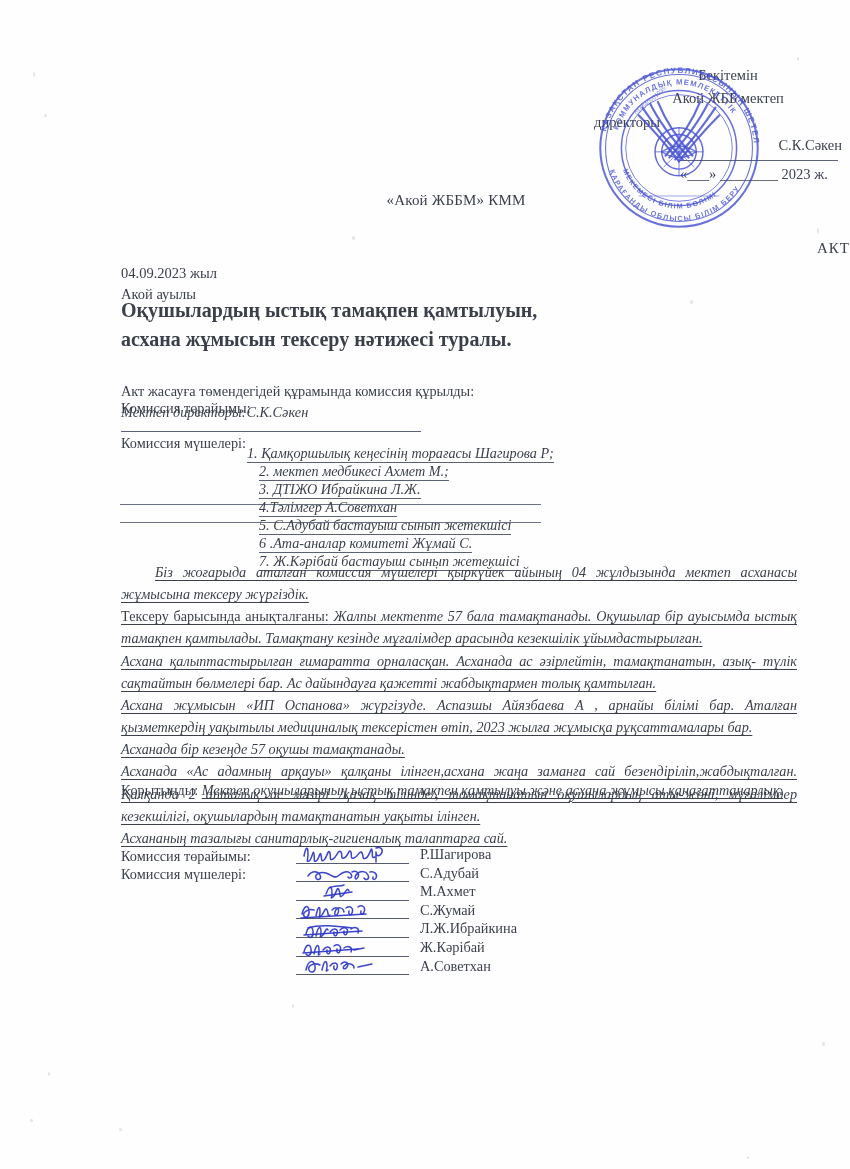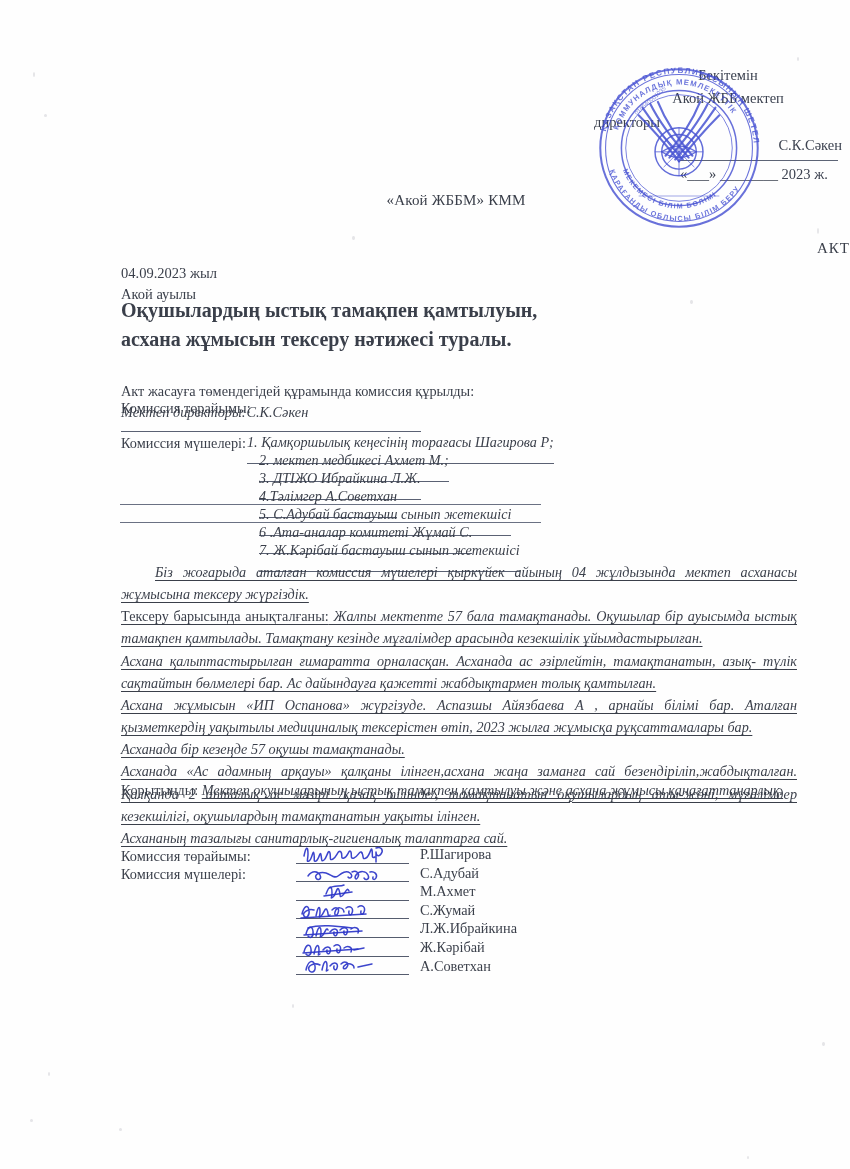--- a/index.html
+++ b/index.html
@@ -181,21 +181,22 @@
     position: relative;
     height: 18px;
     line-height: 18px;
   }
   .member-row .txt {
     position: absolute;
     left: 126px;
     white-space: nowrap;
     font-style: italic;
     border-bottom: 1px solid #5a6173;
-    padding-bottom: 12px;
+    padding-bottom: 0px;
+    margin-top: 11px;
   }
   .member-row.pad .txt { left: 138px; }
   
   .member-row .stub {
     position: absolute;
     left: -1px;
     right: 0;
     bottom: 0;
     border-bottom: 1px solid #6a7183;
   }

